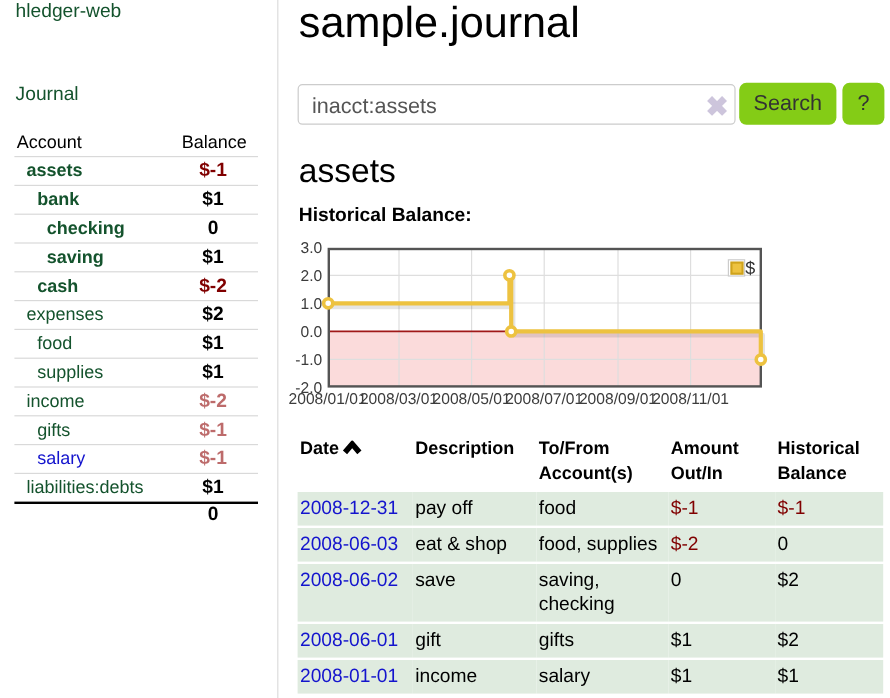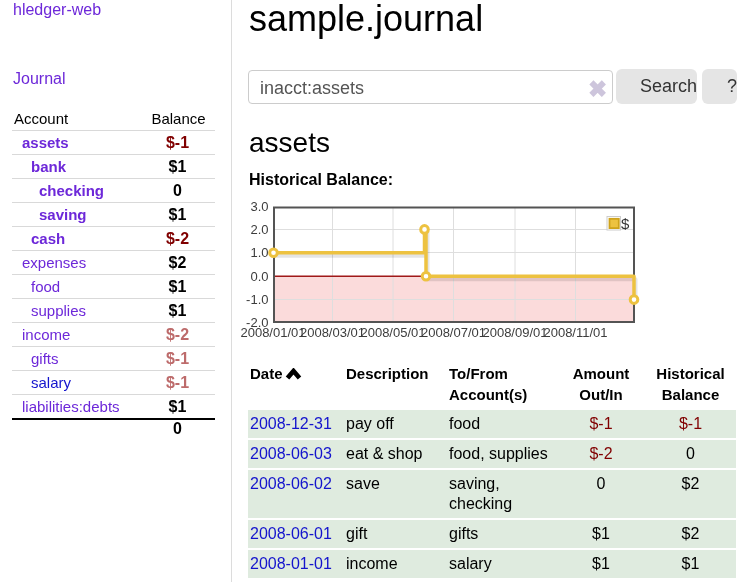--- a/index.html
+++ b/index.html
@@ -1,18 +1,18 @@
 <!DOCTYPE html>
 <html><head>
 <meta charset="utf-8">
 <style>
 * { margin:0; padding:0; }
 html,body { width:742px; height:582px; background:#fff; font-family:"Liberation Sans", sans-serif; }
 #page { position:relative; width:742px; height:582px; overflow:hidden; }
-a.pur { color:#6d28d9; text-decoration:none; }
+a.pur { color:#14532d; text-decoration:none; }
 a.blu { color:#1414cd; text-decoration:none; }
 .neg { color:#800000; }
 .rose { color:#bd6b6b; }
 #divider { position:absolute; left:231px; top:0; width:1px; height:582px; background:#dcdcdc; }
 
 #hlw { position:absolute; left:13px; top:1px; font-size:16px; }
 #journal { position:absolute; left:13px; top:70px; font-size:16px; }
 #sidetable { position:absolute; left:12px; top:107px; width:203px; border-collapse:collapse; font-size:15px; table-layout:fixed; }
 #sidetable th { height:23px; border-bottom:1px solid #d9d9d9; font-weight:normal; text-align:left; font-size:15px; vertical-align:middle; padding-left:2px;margin-left:28px; }
 #sidetable td { height:23px; border-bottom:1px solid #d9d9d9; vertical-align:middle; }
@@ -22,29 +22,29 @@
 #sidetable tr.last td { border-bottom:2px solid #000; }
 #sidetable tr.tot td { border-bottom:none; height:18px; }
 .d1 { padding-left:10px; }
 .d2 { padding-left:19px; }
 .d3 { padding-left:27px; }
 
 #h1 { position:absolute; left:249px; top:-2px; font-size:36px; font-weight:normal; color:#000; }
 #searchbox { position:absolute; left:248px; top:70px; width:365px; height:34px; border:1px solid #ccc; border-radius:4px; box-sizing:border-box; }
 #searchtext { position:absolute; left:260px; top:78px; font-size:18px; color:#555; }
 #clearx { position:absolute; left:588px; top:76px; font-size:23px; font-weight:bold; color:#cdc5dc; }
-.btn { position:absolute; top:69px; height:35px; background:#e5e5e5; border-radius:6px; font-size:18px; color:#333; text-align:right; line-height:35px; }
+.btn { position:absolute; top:69px; height:35px; background:#84cc16; border-radius:6px; font-size:18px; color:#333; text-align:center; line-height:35px; }
 #btnsearch { left:616px; width:81px; }
 #btnq { left:702px; width:35px; }
 #h2 { position:absolute; left:249px; top:127px; font-size:28px; font-weight:normal; }
 #hbal { position:absolute; left:249px; top:171px; font-size:16px; font-weight:bold; }
 
 #reg { position:absolute; left:248px; top:362px; border-collapse:separate; border-spacing:0 2px; font-size:16px; table-layout:fixed; width:488px; }
 #reg th { font-weight:bold; text-align:left; vertical-align:top; padding:0 5px 2px 2px; line-height:20.8px; font-size:15px; }
-#reg th.r, #reg td.r { text-align:center; padding-right:3px; }
+#reg th.r, #reg td.r { text-align:left; padding-right:3px; }
 #reg td { vertical-align:top; padding:4px 5px 4px 2px; line-height:20px; background:#dfebdf;margin-top:12px; }
 </style>
 </head>
 <body>
 <div id="page">
   <div id="divider"></div>
   <a class="pur" id="hlw" href="#">hledger-web</a>
   <a class="pur" id="journal" href="#">Journal</a>
   <table id="sidetable">
     <colgroup>

